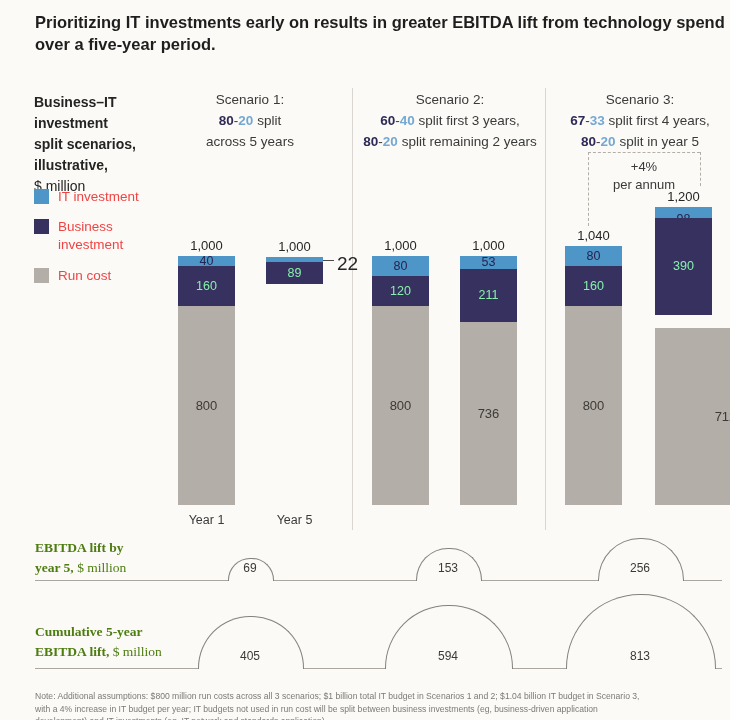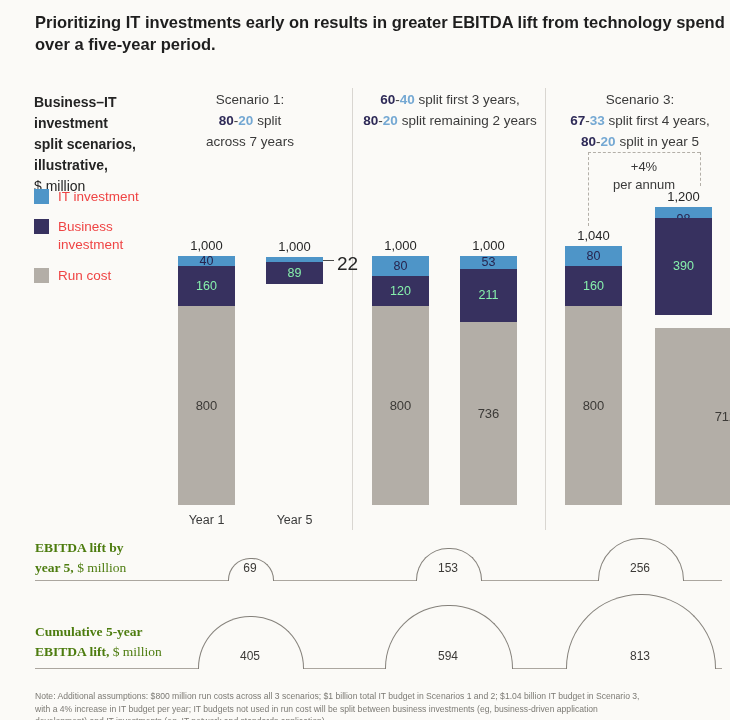--- a/index.html
+++ b/index.html
@@ -64,23 +64,24 @@
   </div>
   <div class="legend-item">
     <span class="swatch" style="background:#b3aea7"></span>
     <span class="legend-label">Run cost</span>
   </div>
 </div>
 
 <div class="abs sc-head h0" id="head-0">
     <div class="hline"><span>Scenario 1:</span></div>
     <div class="hline"><span class="seg-navy">80</span><span>-</span><span class="seg-blue">20</span><span> split</span></div>
-    <div class="hline"><span>across 7 years</span></div>
+    <div class="hline"><span>across 5 years</span></div>
   </div>
 <div class="abs sc-head h1" id="head-1">
+    <div class="hline"><span>Scenario 2:</span></div>
     <div class="hline"><span class="seg-navy">60</span><span>-</span><span class="seg-blue">40</span><span> split first 3 years,</span></div>
     <div class="hline"><span class="seg-navy">80</span><span>-</span><span class="seg-blue">20</span><span> split remaining 2 years</span></div>
   </div>
 <div class="abs sc-head h2" id="head-2">
     <div class="hline"><span>Scenario 3:</span></div>
     <div class="hline"><span class="seg-navy">67</span><span>-</span><span class="seg-blue">33</span><span> split first 4 years,</span></div>
     <div class="hline"><span class="seg-navy">80</span><span>-</span><span class="seg-blue">20</span><span> split in year 5</span></div>
   </div>
 
 <div class="abs divider" style="left:352px"></div>

